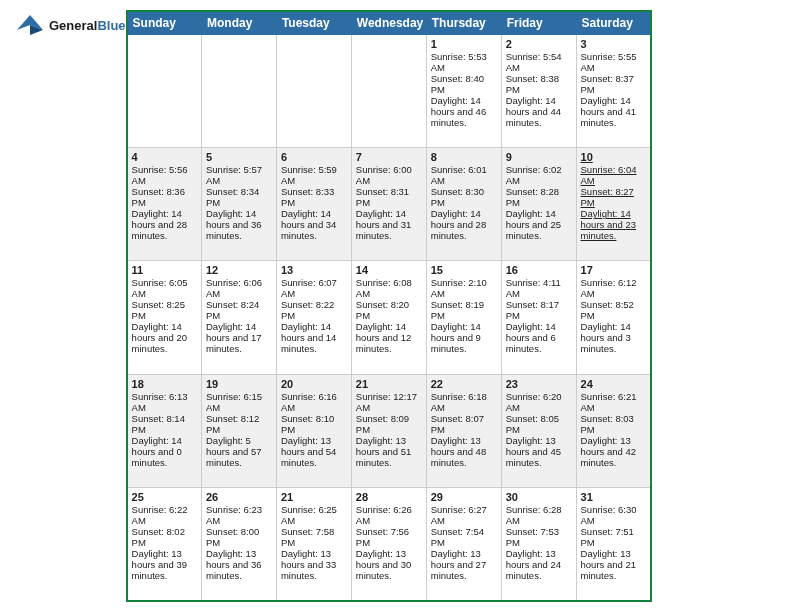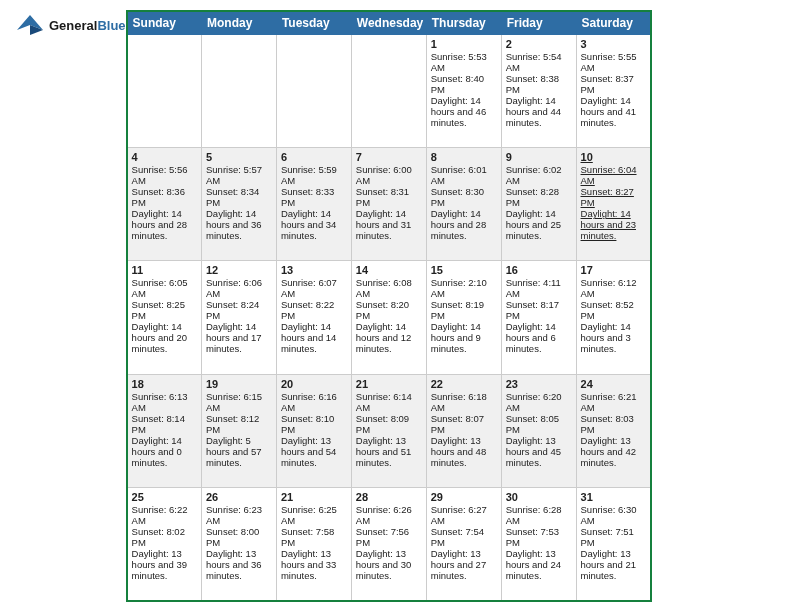--- a/index.html
+++ b/index.html
@@ -247,21 +247,21 @@
             <div>Daylight: 5 hours and 57 minutes.</div>
           </td>
           <td style="background: rgb(240, 240, 240);">
             <span class="day-num">20</span>
             <div>Sunrise: 6:16 AM</div>
             <div>Sunset: 8:10 PM</div>
             <div>Daylight: 13 hours and 54 minutes.</div>
           </td>
           <td style="background: rgb(240, 240, 240);">
             <span class="day-num">21</span>
-            <div>Sunrise: 6:14 AM</div>
+            <div>Sunrise: 12:17 AM</div>
             <div>Sunset: 8:09 PM</div>
             <div>Daylight: 13 hours and 51 minutes.</div>
           </td>
           <td style="background: rgb(240, 240, 240);">
             <span class="day-num">22</span>
             <div>Sunrise: 6:18 AM</div>
             <div>Sunset: 8:07 PM</div>
             <div>Daylight: 13 hours and 48 minutes.</div>
           </td>
           <td style="background: rgb(240, 240, 240);">

